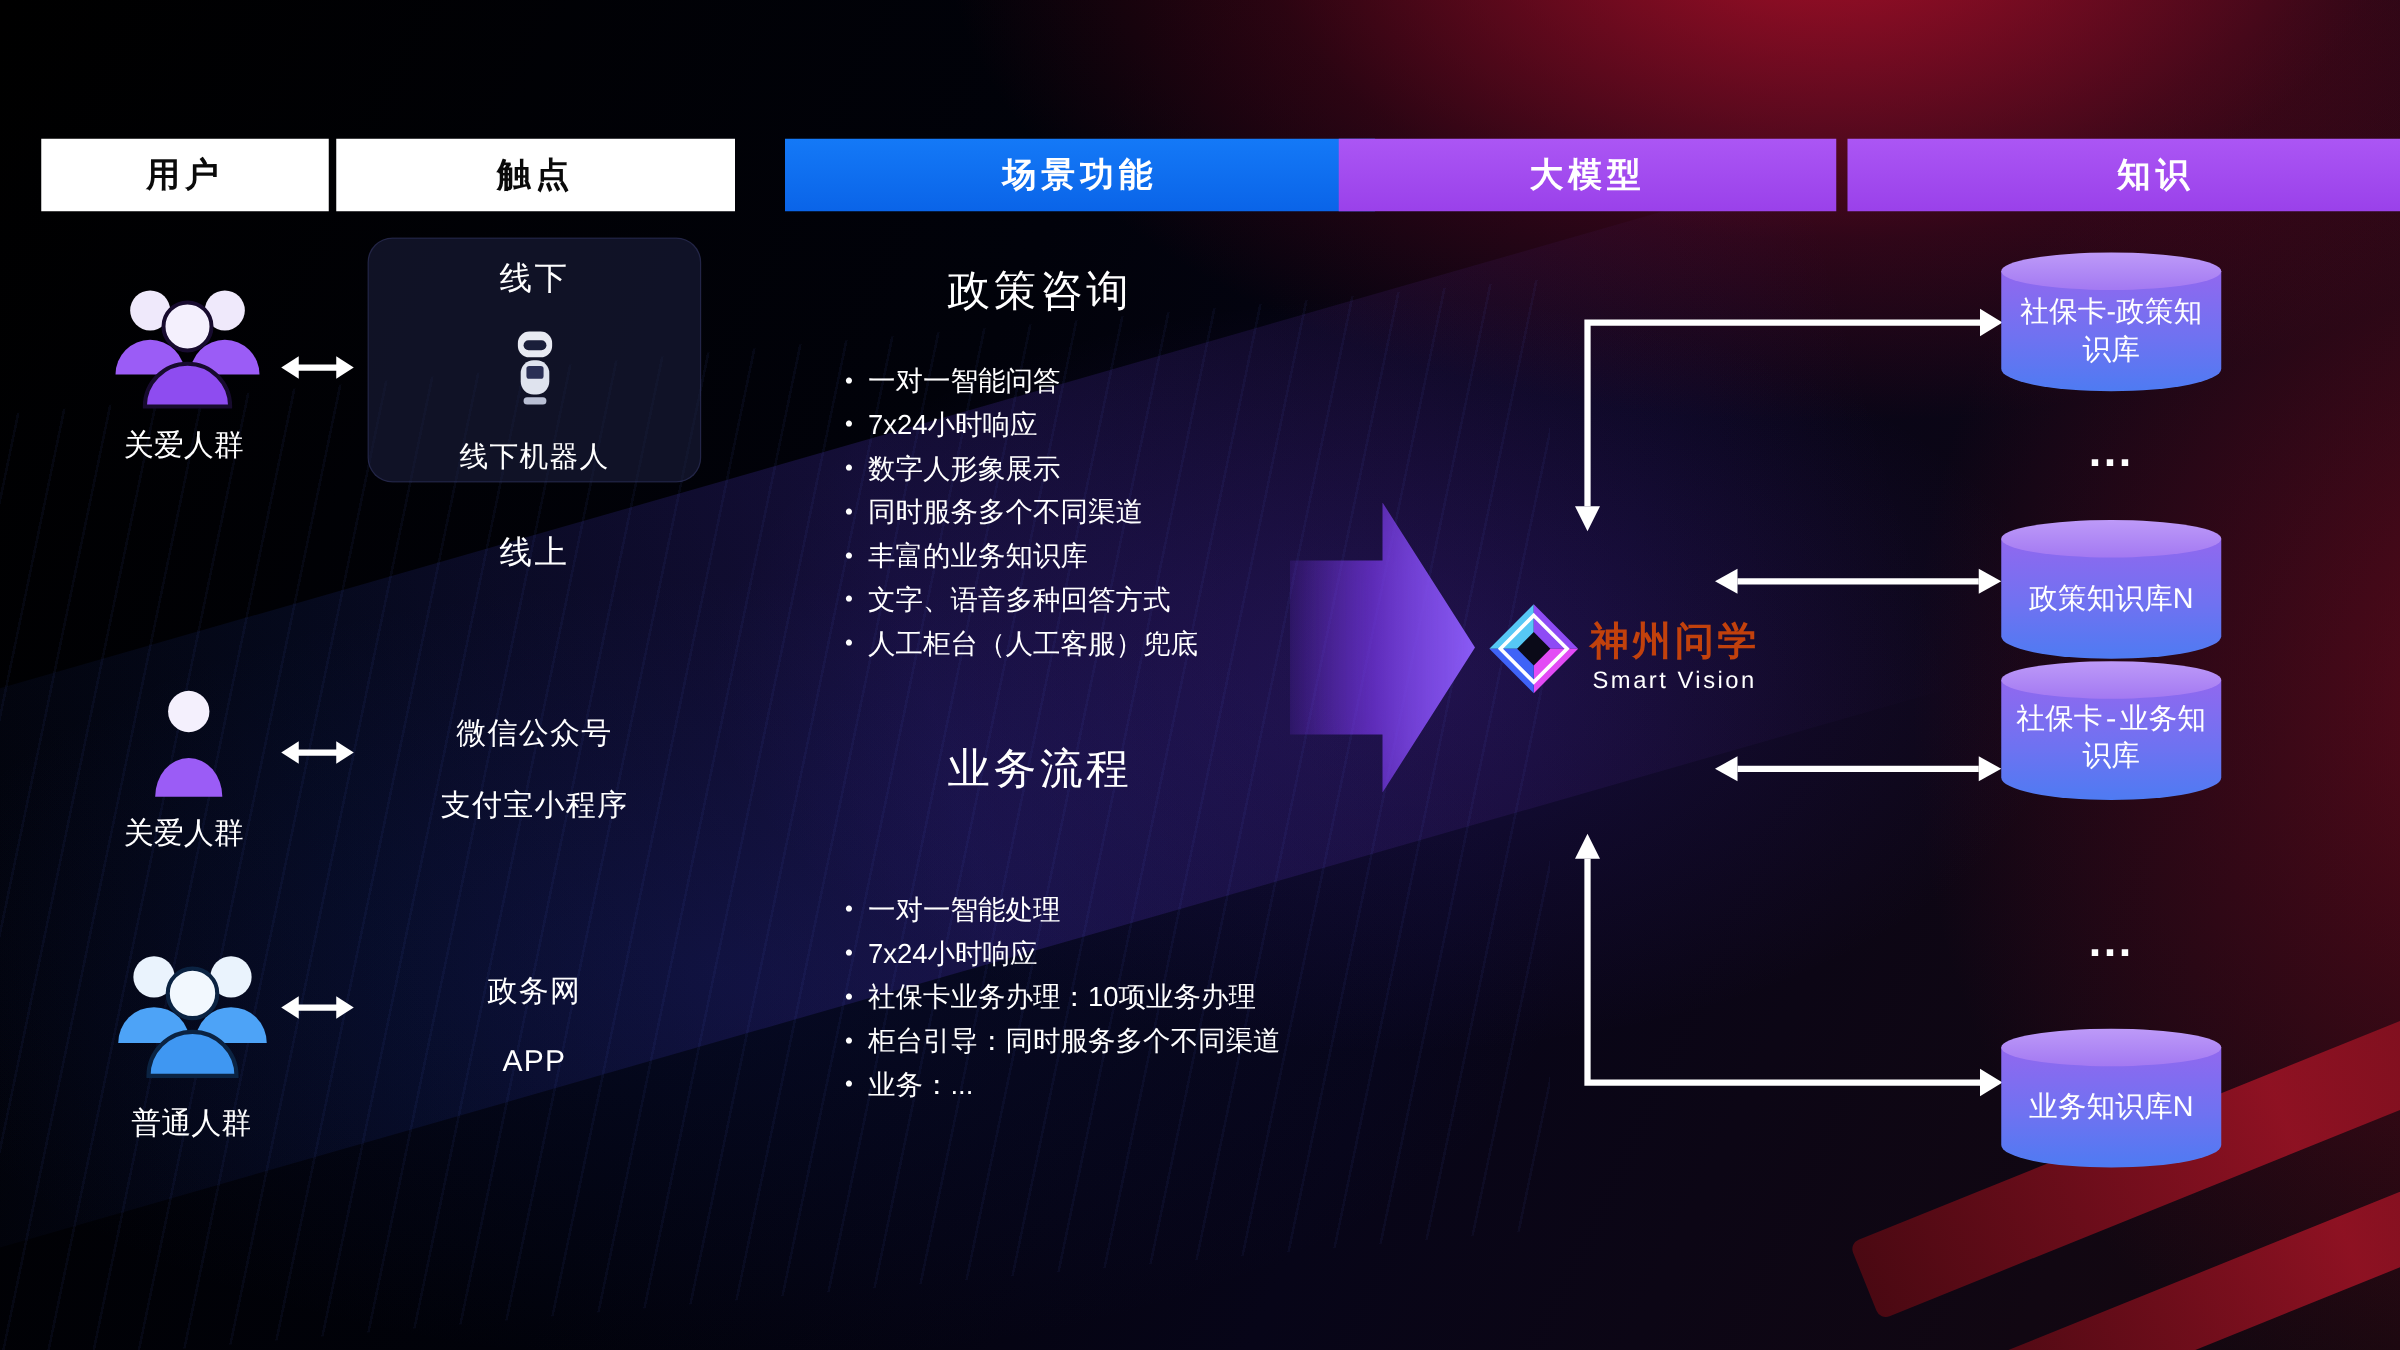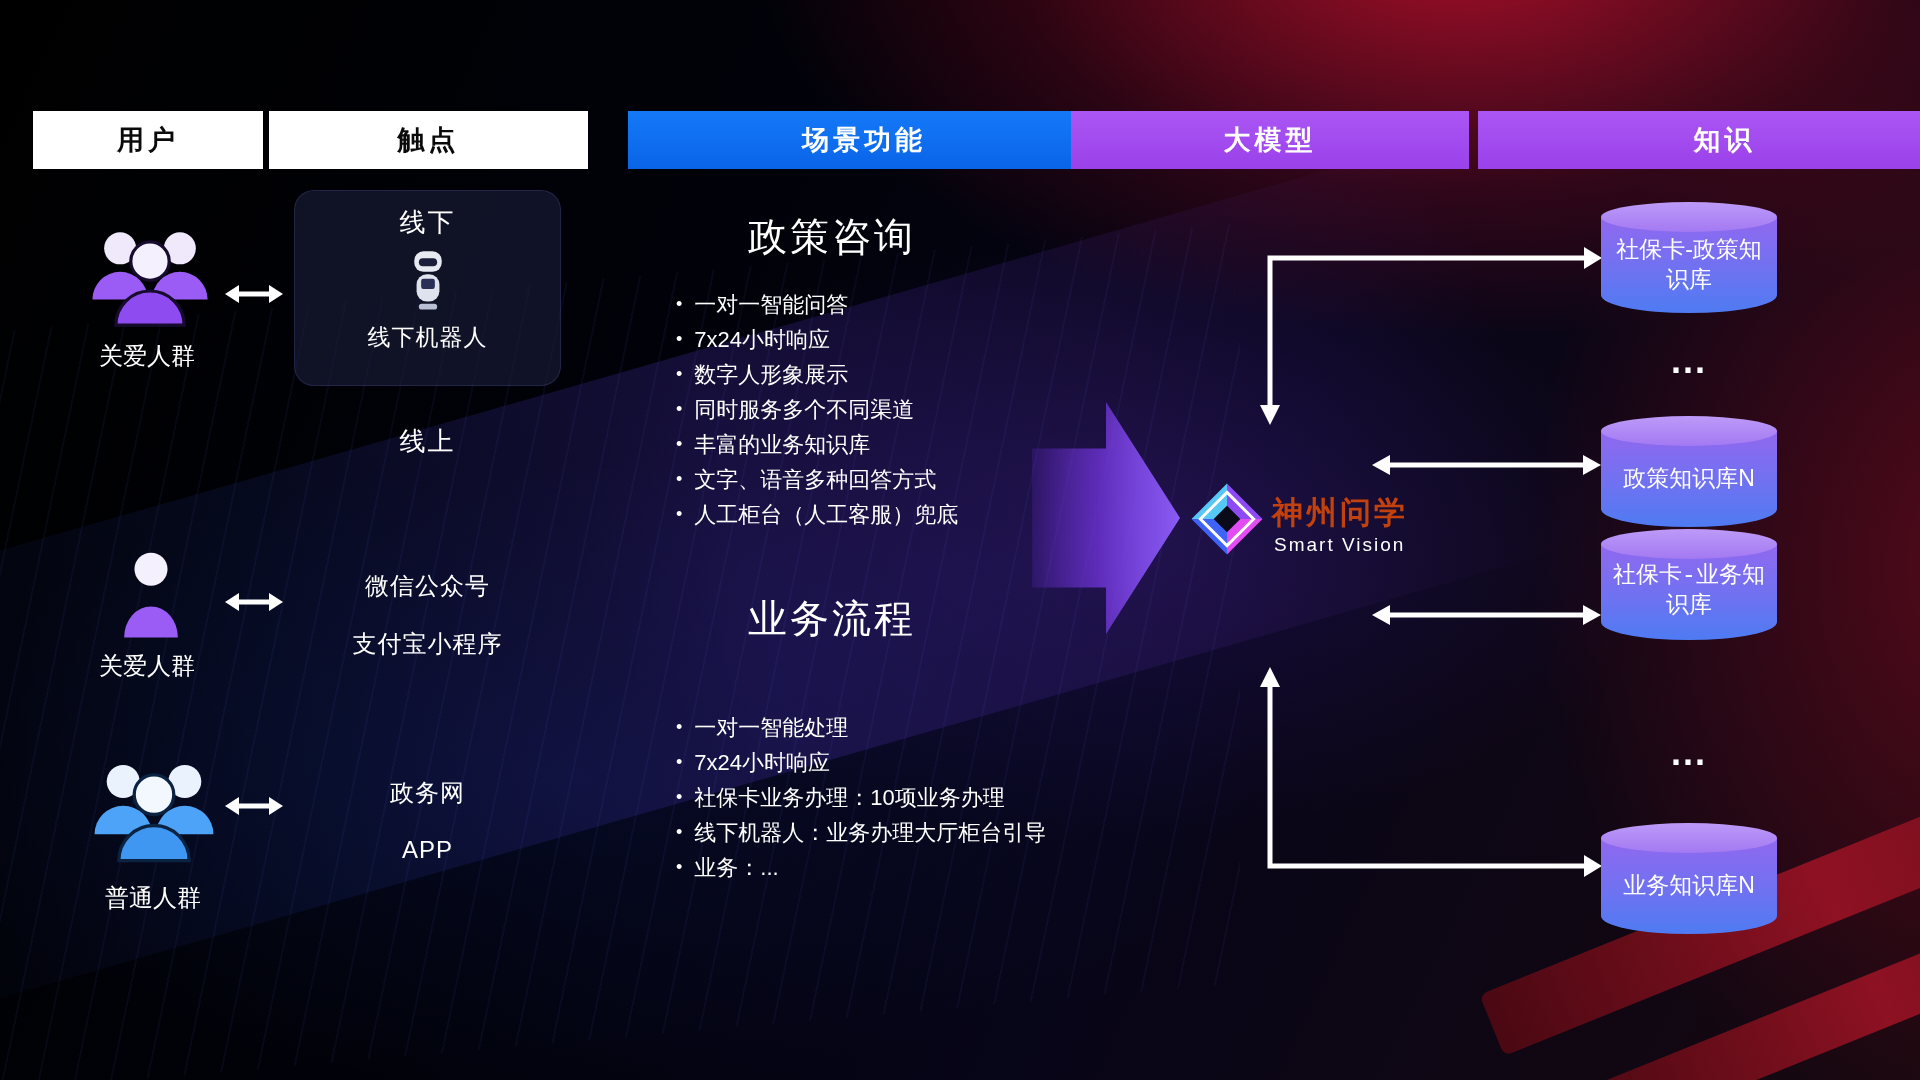--- a/index.html
+++ b/index.html
@@ -45,28 +45,28 @@
   .h5 { left:1478px; width:493px; }
 
   
   .user-icon { position:absolute; }
   .user-label { position:absolute; width:170px; text-align:center; color:#fff; font-size:24px; }
   .lr-arrow { position:absolute; width:60px; height:28px; }
 
   
   .offline-box { position:absolute; left:294px; top:190px; width:267px; height:196px;
     background:rgba(30,32,66,0.55); border:1px solid rgba(120,130,220,0.18); border-radius:20px;
-    display:flex; flex-direction:column; align-items:center; justify-content:space-between; padding:14px 0 32px; }
+    display:flex; flex-direction:column; align-items:center; justify-content:space-between; padding:14px 0 4px; }
   .tp-big { color:#fff; font-size:26px; letter-spacing:2px; }
   .tp-small { color:#fff; font-size:23px; letter-spacing:1px; }
   .tp-item { position:absolute; left:294px; width:267px; text-align:center; color:#fff; font-size:24px; letter-spacing:1px; }
   .tp-online { position:absolute; left:294px; width:267px; text-align:center; color:#fff; font-size:26px; letter-spacing:2px; }
 
   
-  .scn-title { position:absolute; left:640px; width:384px; text-align:center; color:#fff; font-size:39px; letter-spacing:3px; }
+  .scn-title { position:absolute; left:640px; width:384px; text-align:center; color:#fff; font-size:34px; letter-spacing:3px; }
   .scn-list { position:absolute; left:676px; width:440px; list-style:none; color:#fff; font-size:22px; line-height:33px; }
   .scn-list li::before { content:"•"; margin-right:12px; font-size:18px; position:relative; top:-2px; }
 
   
   .big-arrow { position:absolute; left:1032px; top:402px; width:148px; height:232px;
     background:linear-gradient(90deg, rgba(109,40,217,0.12) 0%, rgba(124,58,237,0.55) 45%, #8b5cf6 100%);
     clip-path:polygon(0 20%, 50% 20%, 50% 0%, 100% 50%, 50% 100%, 50% 80%, 0 80%);
     filter:drop-shadow(0 0 28px rgba(124,58,237,0.55)); }
 
   
@@ -184,21 +184,21 @@
     <li>丰富的业务知识库</li>
     <li>文字、语音多种回答方式</li>
     <li>人工柜台（人工客服）兜底</li>
   </ul>
 
   <div class="scn-title" style="top:592px;">业务流程</div>
   <ul class="scn-list" style="top:664px;margin-top:47px;">
     <li>一对一智能处理</li>
     <li>7x24小时响应</li>
     <li>社保卡业务办理：10项业务办理</li>
-    <li>线下机器人：业务办理大厅柜台引导</li>
+    <li>柜台引导：同时服务多个不同渠道</li>
     <li>业务：...</li>
   </ul>
 
   <div class="big-arrow"></div>
 
   <svg class="logo-diamond" viewBox="0 0 100 100">
     <polygon points="50,2 50,50 2,50" fill="#56c8f5"></polygon>
     <polygon points="50,2 98,50 50,50" fill="#8e4bf5"></polygon>
     <polygon points="98,50 50,98 50,50" fill="#e34bf5"></polygon>
     <polygon points="2,50 50,50 50,98" fill="#3f63f7"></polygon>

